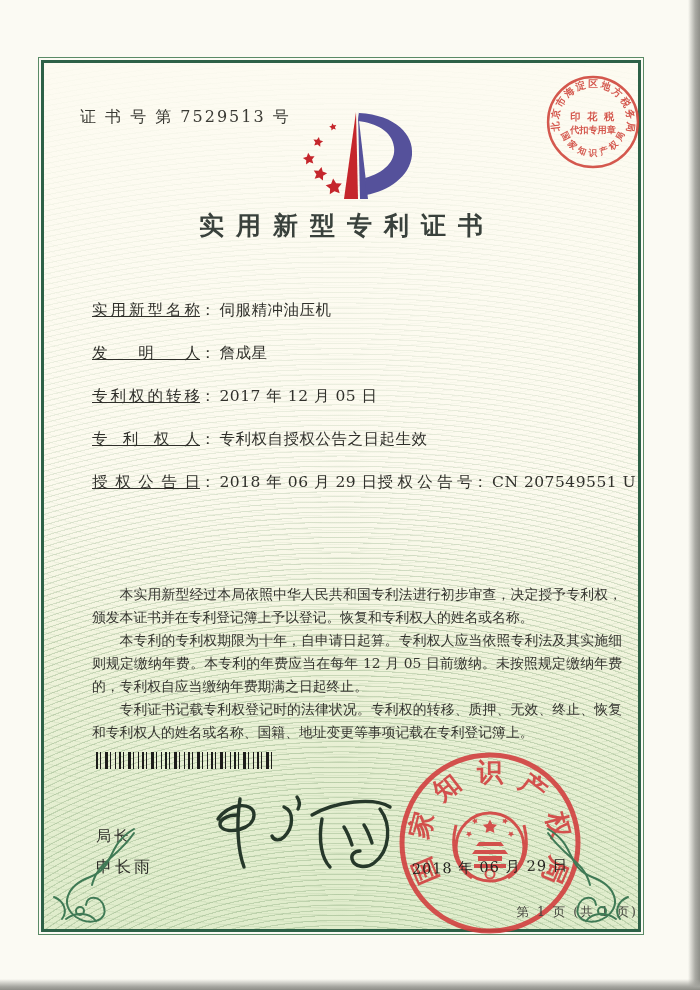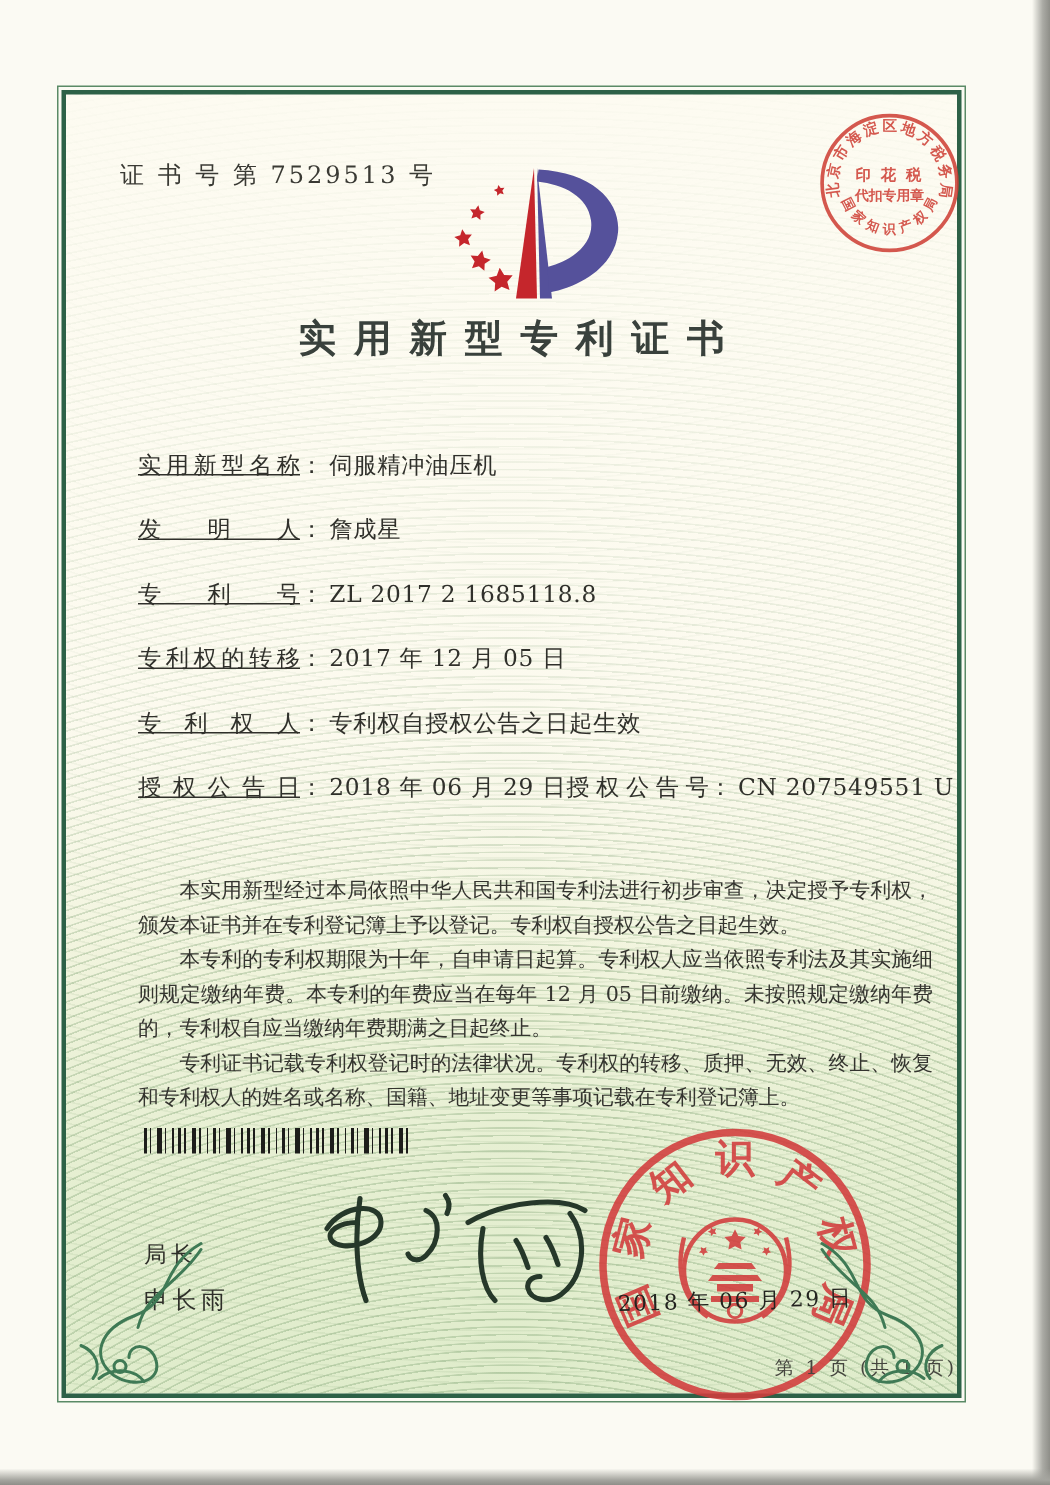--- a/index.html
+++ b/index.html
@@ -79,40 +79,37 @@
       <div class="title">实用新型专利证书</div>
 
       <div class="fields">
         <div class="frow">
           <span class="flabel">实用新型名称</span><span class="fcolon">：</span><span class="fvalue">伺服精冲油压机</span>
         </div>
         <div class="frow">
           <span class="flabel">发明人</span><span class="fcolon">：</span><span class="fvalue">詹成星</span>
         </div>
         <div class="frow">
-          <span class="flabel">专利号</span><span class="fcolon">：</span><span class="fvalue">ZL 2017 2 1685118.8</span>
-        </div>
-        <div class="frow">
           <span class="flabel">专利权的转移</span><span class="fcolon">：</span><span class="fvalue">2017 年 12 月 05 日</span>
         </div>
         <div class="frow">
           <span class="flabel">专利权人</span><span class="fcolon">：</span><span class="fvalue">专利权自授权公告之日起生效</span>
         </div>
         <div class="frow grant">
           <span class="pair1">
             <span class="flabel">授权公告日</span><span class="fcolon">：</span><span class="fvalue">2018 年 06 月 29 日</span>
           </span>
           <span class="pair2">
             <span class="flabel2">授权公告号</span><span class="fcolon">：</span><span class="fvalue">CN 207549551 U</span>
           </span>
         </div>
       </div>
 
       <div class="paras">
-        <p>本实用新型经过本局依照中华人民共和国专利法进行初步审查，决定授予专利权，颁发本证书并在专利登记簿上予以登记。专利权自授权公告之日起生效。</p>
+        <p>本实用新型经过本局依照中华人民共和国专利法进行初步审查，决定授予专利权，颁发本证书并在专利登记簿上予以登记。恢复和专利权人的姓名或名称。</p>
         <p>本专利的专利权期限为十年，自申请日起算。专利权人应当依照专利法及其实施细则规定缴纳年费。本专利的年费应当在每年 12 月 05 日前缴纳。未按照规定缴纳年费的，专利权自应当缴纳年费期满之日起终止。</p>
         <p>专利证书记载专利权登记时的法律状况。专利权的转移、质押、无效、终止、恢复和专利权人的姓名或名称、国籍、地址变更等事项记载在专利登记簿上。</p>
       </div>
 
       <div class="barcode"></div>
 
       <div class="director">
         <div class="dt">局长</div>
         <div class="dn">申长雨</div>
       </div>

